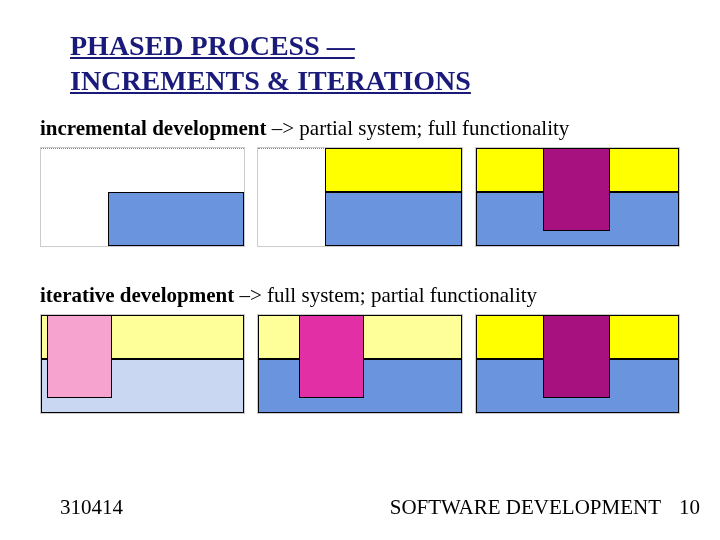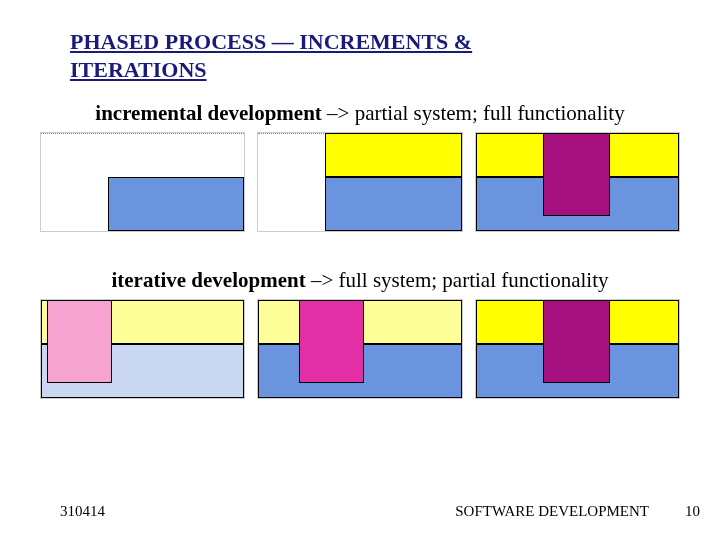--- a/index.html
+++ b/index.html
@@ -8,30 +8,29 @@
     height: 540px;
     background: #fff;
     font-family: "Times New Roman", Times, serif;
     color: #000;
     position: relative;
     padding: 28px 40px 0 40px;
   }
   .title {
     color: #1a1a7a;
     font-weight: bold;
-    font-size: 22px;
+    font-size: 28px;
     text-decoration: underline;
     line-height: 1.25;
     margin: 0 0 18px 30px;
     max-width: 440px;
   }
   .subhead {
     font-size: 21px;
     margin: 0 0 6px 0;
-    text-align: center;
   }
   .subhead .b { font-weight: bold; }
   .row {
     width: 640px;
     height: 100px;
     display: flex;
     gap: 12px;
     margin-bottom: 36px;
   }
   .cell {
@@ -59,24 +58,24 @@
   .magenta { background: #a6117f; }
   .magenta-br { background: #e22fa6; }
   .pink    { background: #f7a3cf; }
 
   .footer {
     position: absolute;
     left: 0; right: 0; bottom: 20px;
     padding: 0 20px 0 60px;
     display: flex;
     align-items: baseline;
-    font-size: 15px;
+    font-size: 21px;
   }
   .footer .left  { flex: 1; }
-  .footer .mid   { margin-right: 36px; }
+  .footer .mid   { margin-right: 18px; }
   .footer .pg    { }
 </style>
 </head>
 <body>
 
 <h1 class="title">PHASED PROCESS — INCREMENTS &amp; ITERATIONS</h1>
 
 <p class="subhead">
   <span class="b">incremental development</span><span> –&gt; partial system; full functionality</span>
 </p>

